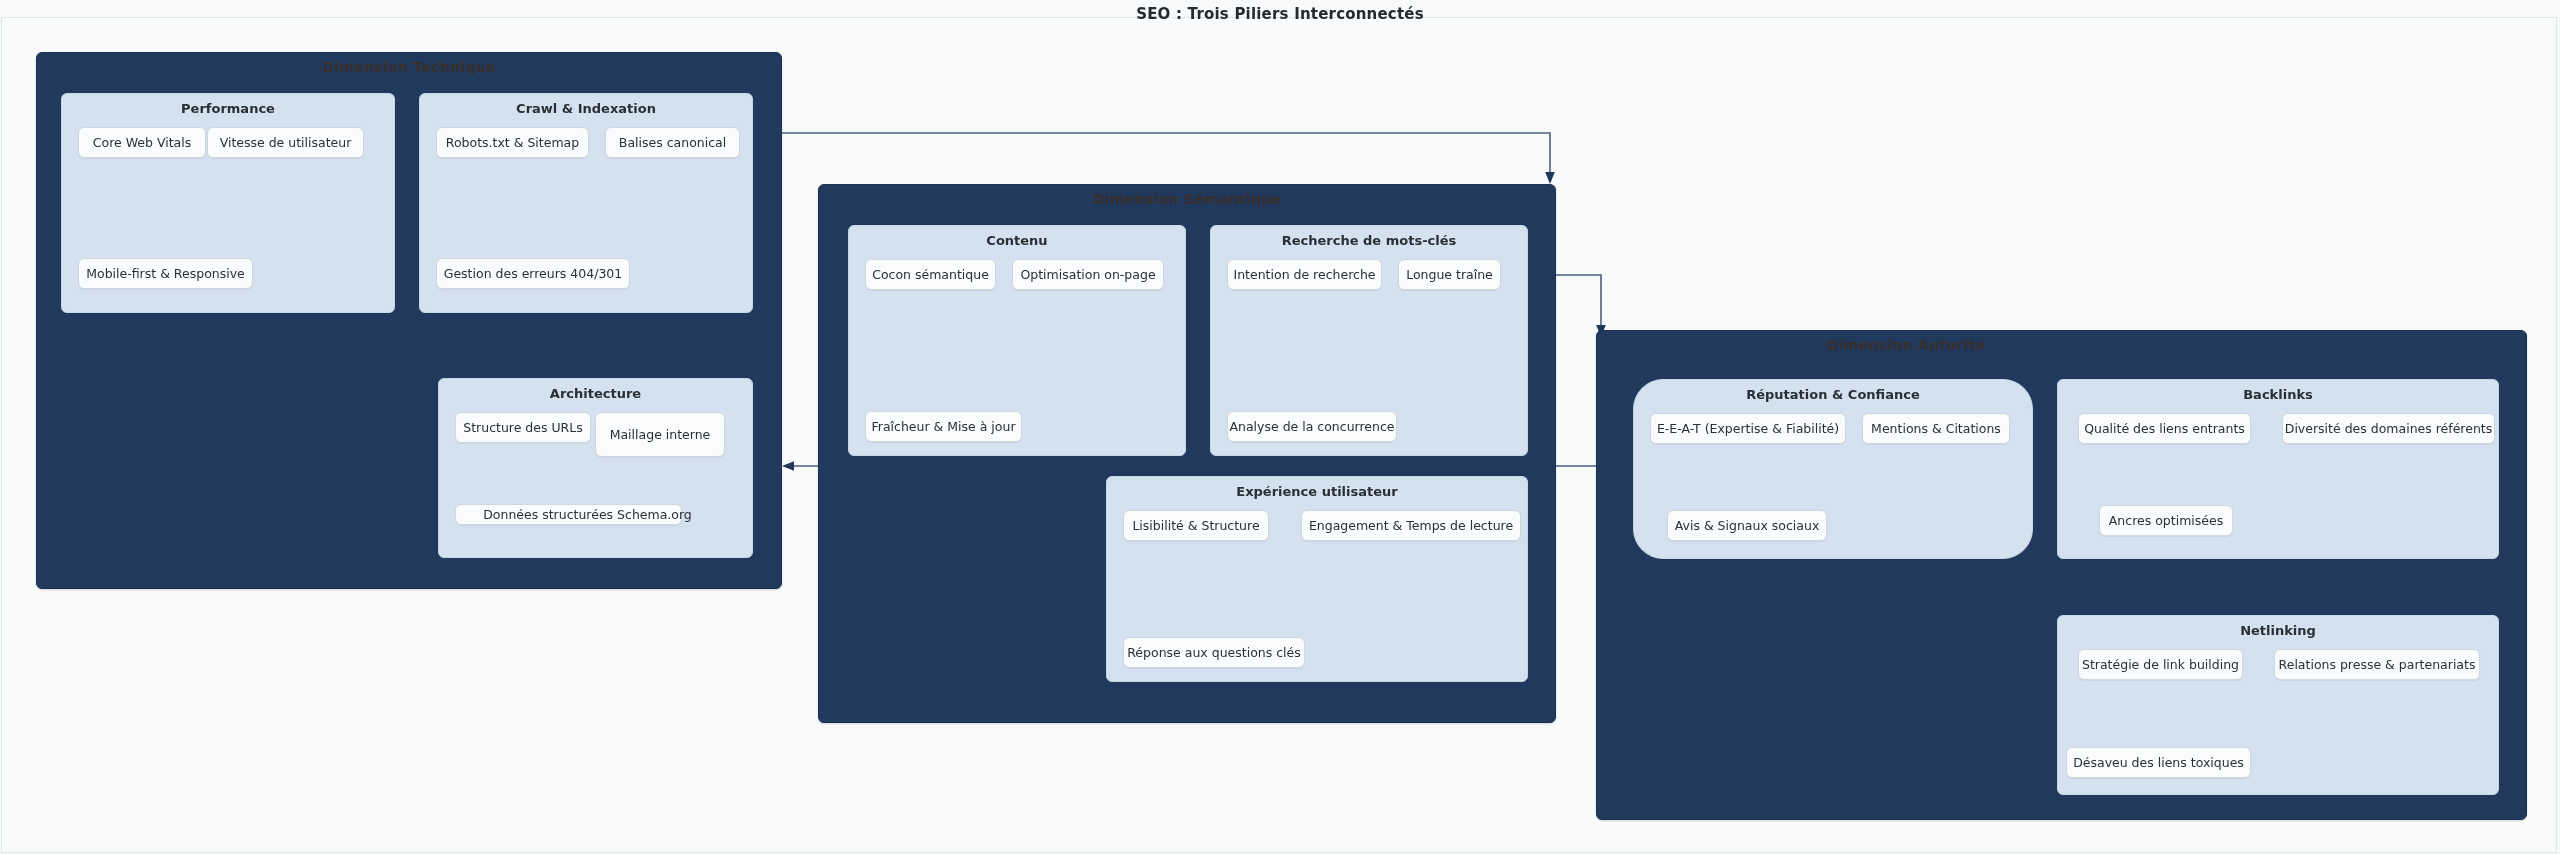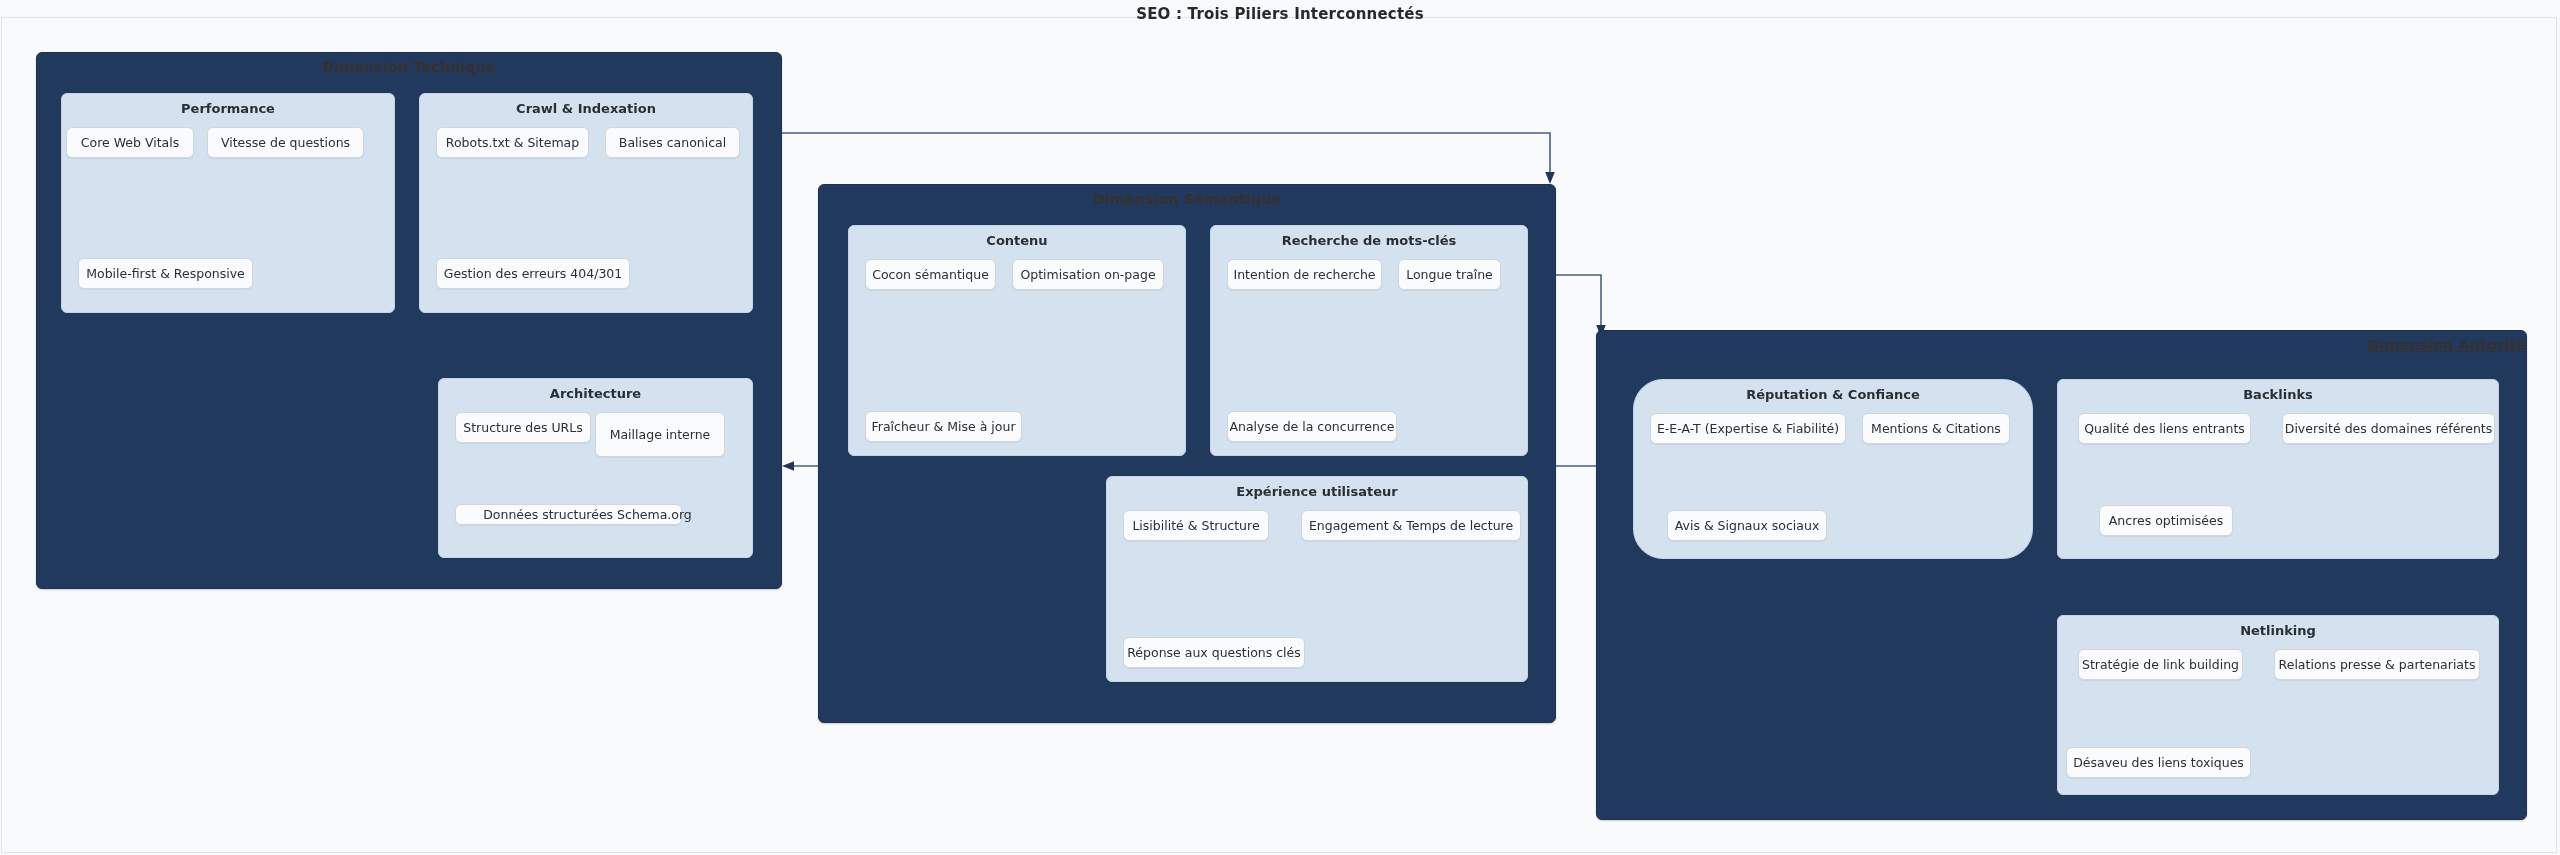--- a/index.html
+++ b/index.html
@@ -21,21 +21,21 @@
   
   .cluster{
     position:absolute;background:#21395c;border:1px solid #1d3150;
     border-radius:6px;box-shadow:0 1px 2px rgba(0,0,0,.18);box-sizing:border-box;
   }
   .cluster-title{
     position:absolute;top:6px;left:0;width:100%;text-align:center;
     font-size:14px;font-weight:bold;color:#3b2f2a;opacity:.92;
     letter-spacing:.3px;pointer-events:none;
   }
-  .cluster-title.right{text-align:right;text-decoration:underline;}
+  .cluster-title.right{text-align:center;}
   
   .subgroup{
     position:absolute;background:#d4e2ef;border:1px solid #c3d5e6;
     border-radius:6px;box-sizing:border-box;
   }
   .subgroup-title{
     position:absolute;top:7px;left:0;width:100%;text-align:center;
     font-size:13px;font-weight:bold;color:#2a2f35;
   }
   
@@ -76,22 +76,22 @@
       <path d="M 1596 466 L 793 466"></path>
       <polygon points="782,466 794,461.2 794,470.8"></polygon>
     </g>
   </svg>
 
   <div class="cluster" style="left:36px;top:52px;width:746px;height:537px;">
     <div class="cluster-title">Dimension Technique</div>
 
     <div class="subgroup" style="left:24px;top:40px;width:334px;height:220px;">
       <div class="subgroup-title">Performance</div>
-      <div class="node" style="left:4px;top:33px;width:128px;height:31px;">Core Web Vitals</div>
-      <div class="node" style="left:145px;top:33px;width:157px;height:31px;">Vitesse de questions</div>
+      <div class="node" style="left:16px;top:33px;width:128px;height:31px;">Core Web Vitals</div>
+      <div class="node" style="left:145px;top:33px;width:157px;height:31px;">Vitesse de utilisateur</div>
       <div class="node" style="left:16px;top:164px;width:175px;height:31px;">Mobile-first &amp; Responsive</div>
     </div>
 
     <div class="subgroup" style="left:382px;top:40px;width:334px;height:220px;">
       <div class="subgroup-title">Crawl &amp; Indexation</div>
       <div class="node" style="left:16px;top:33px;width:153px;height:31px;">Robots.txt &amp; Sitemap</div>
       <div class="node" style="left:185px;top:33px;width:135px;height:31px;">Balises canonical</div>
       <div class="node" style="left:16px;top:164px;width:194px;height:31px;">Gestion des erreurs 404/301</div>
     </div>
 

